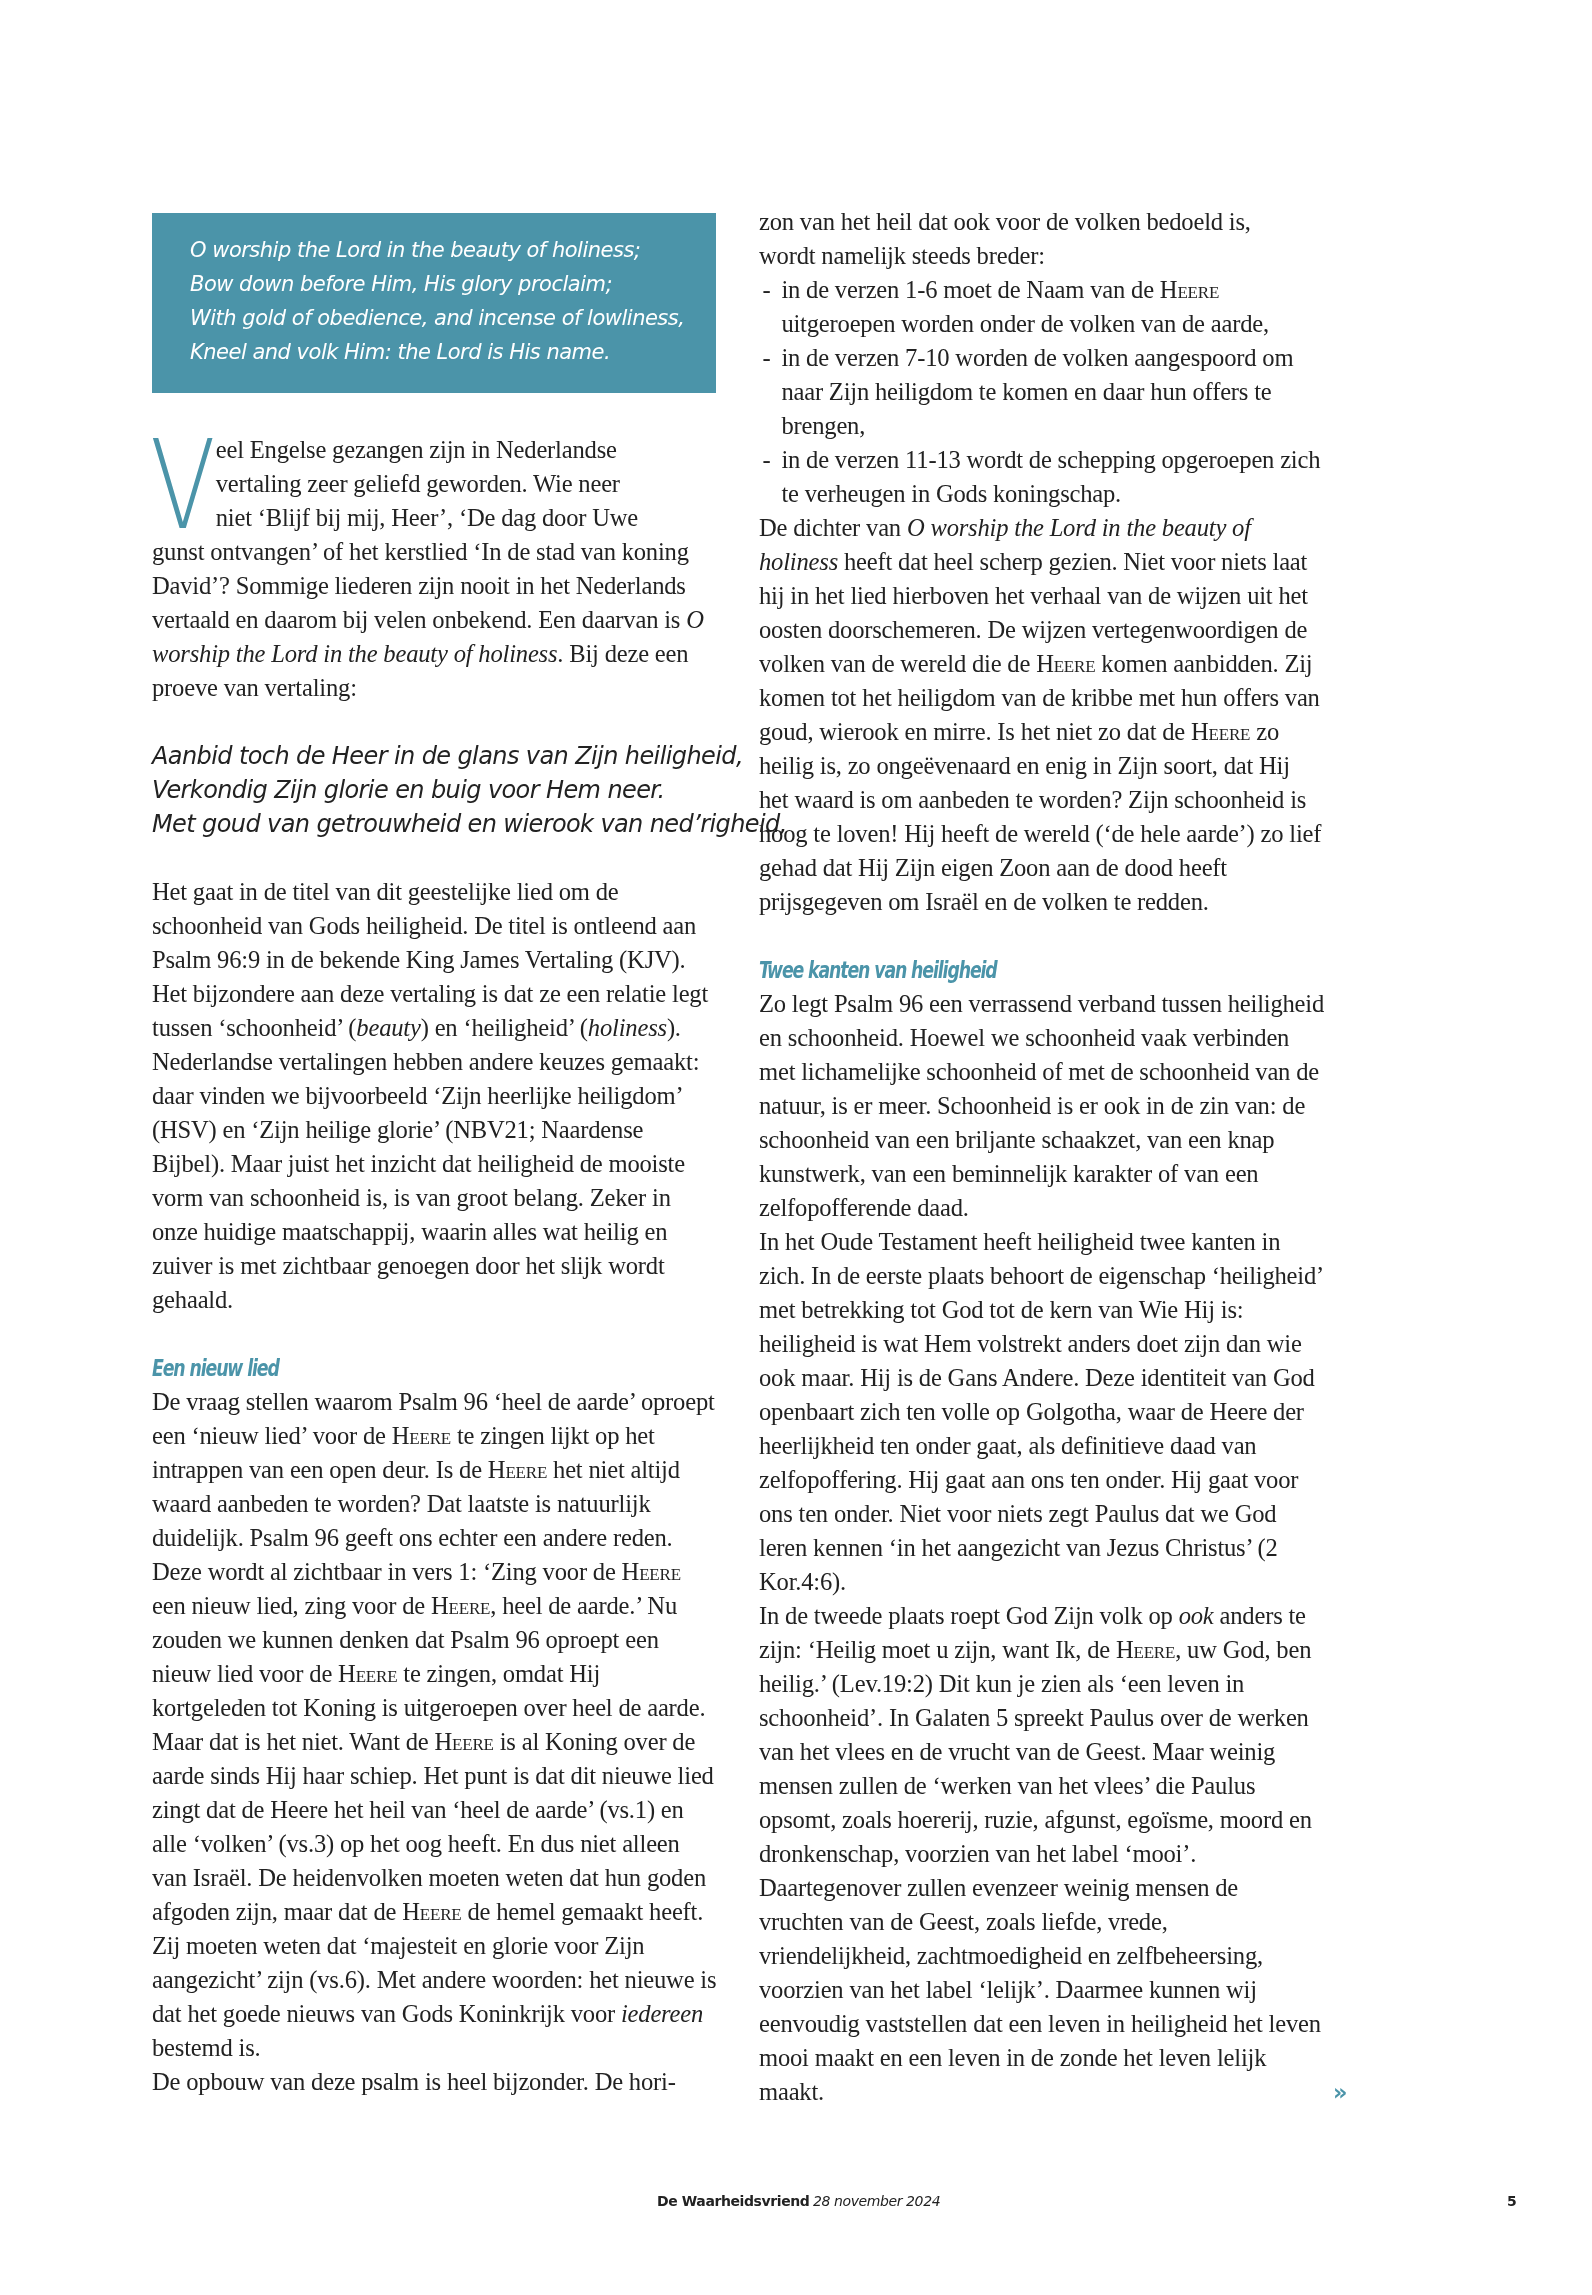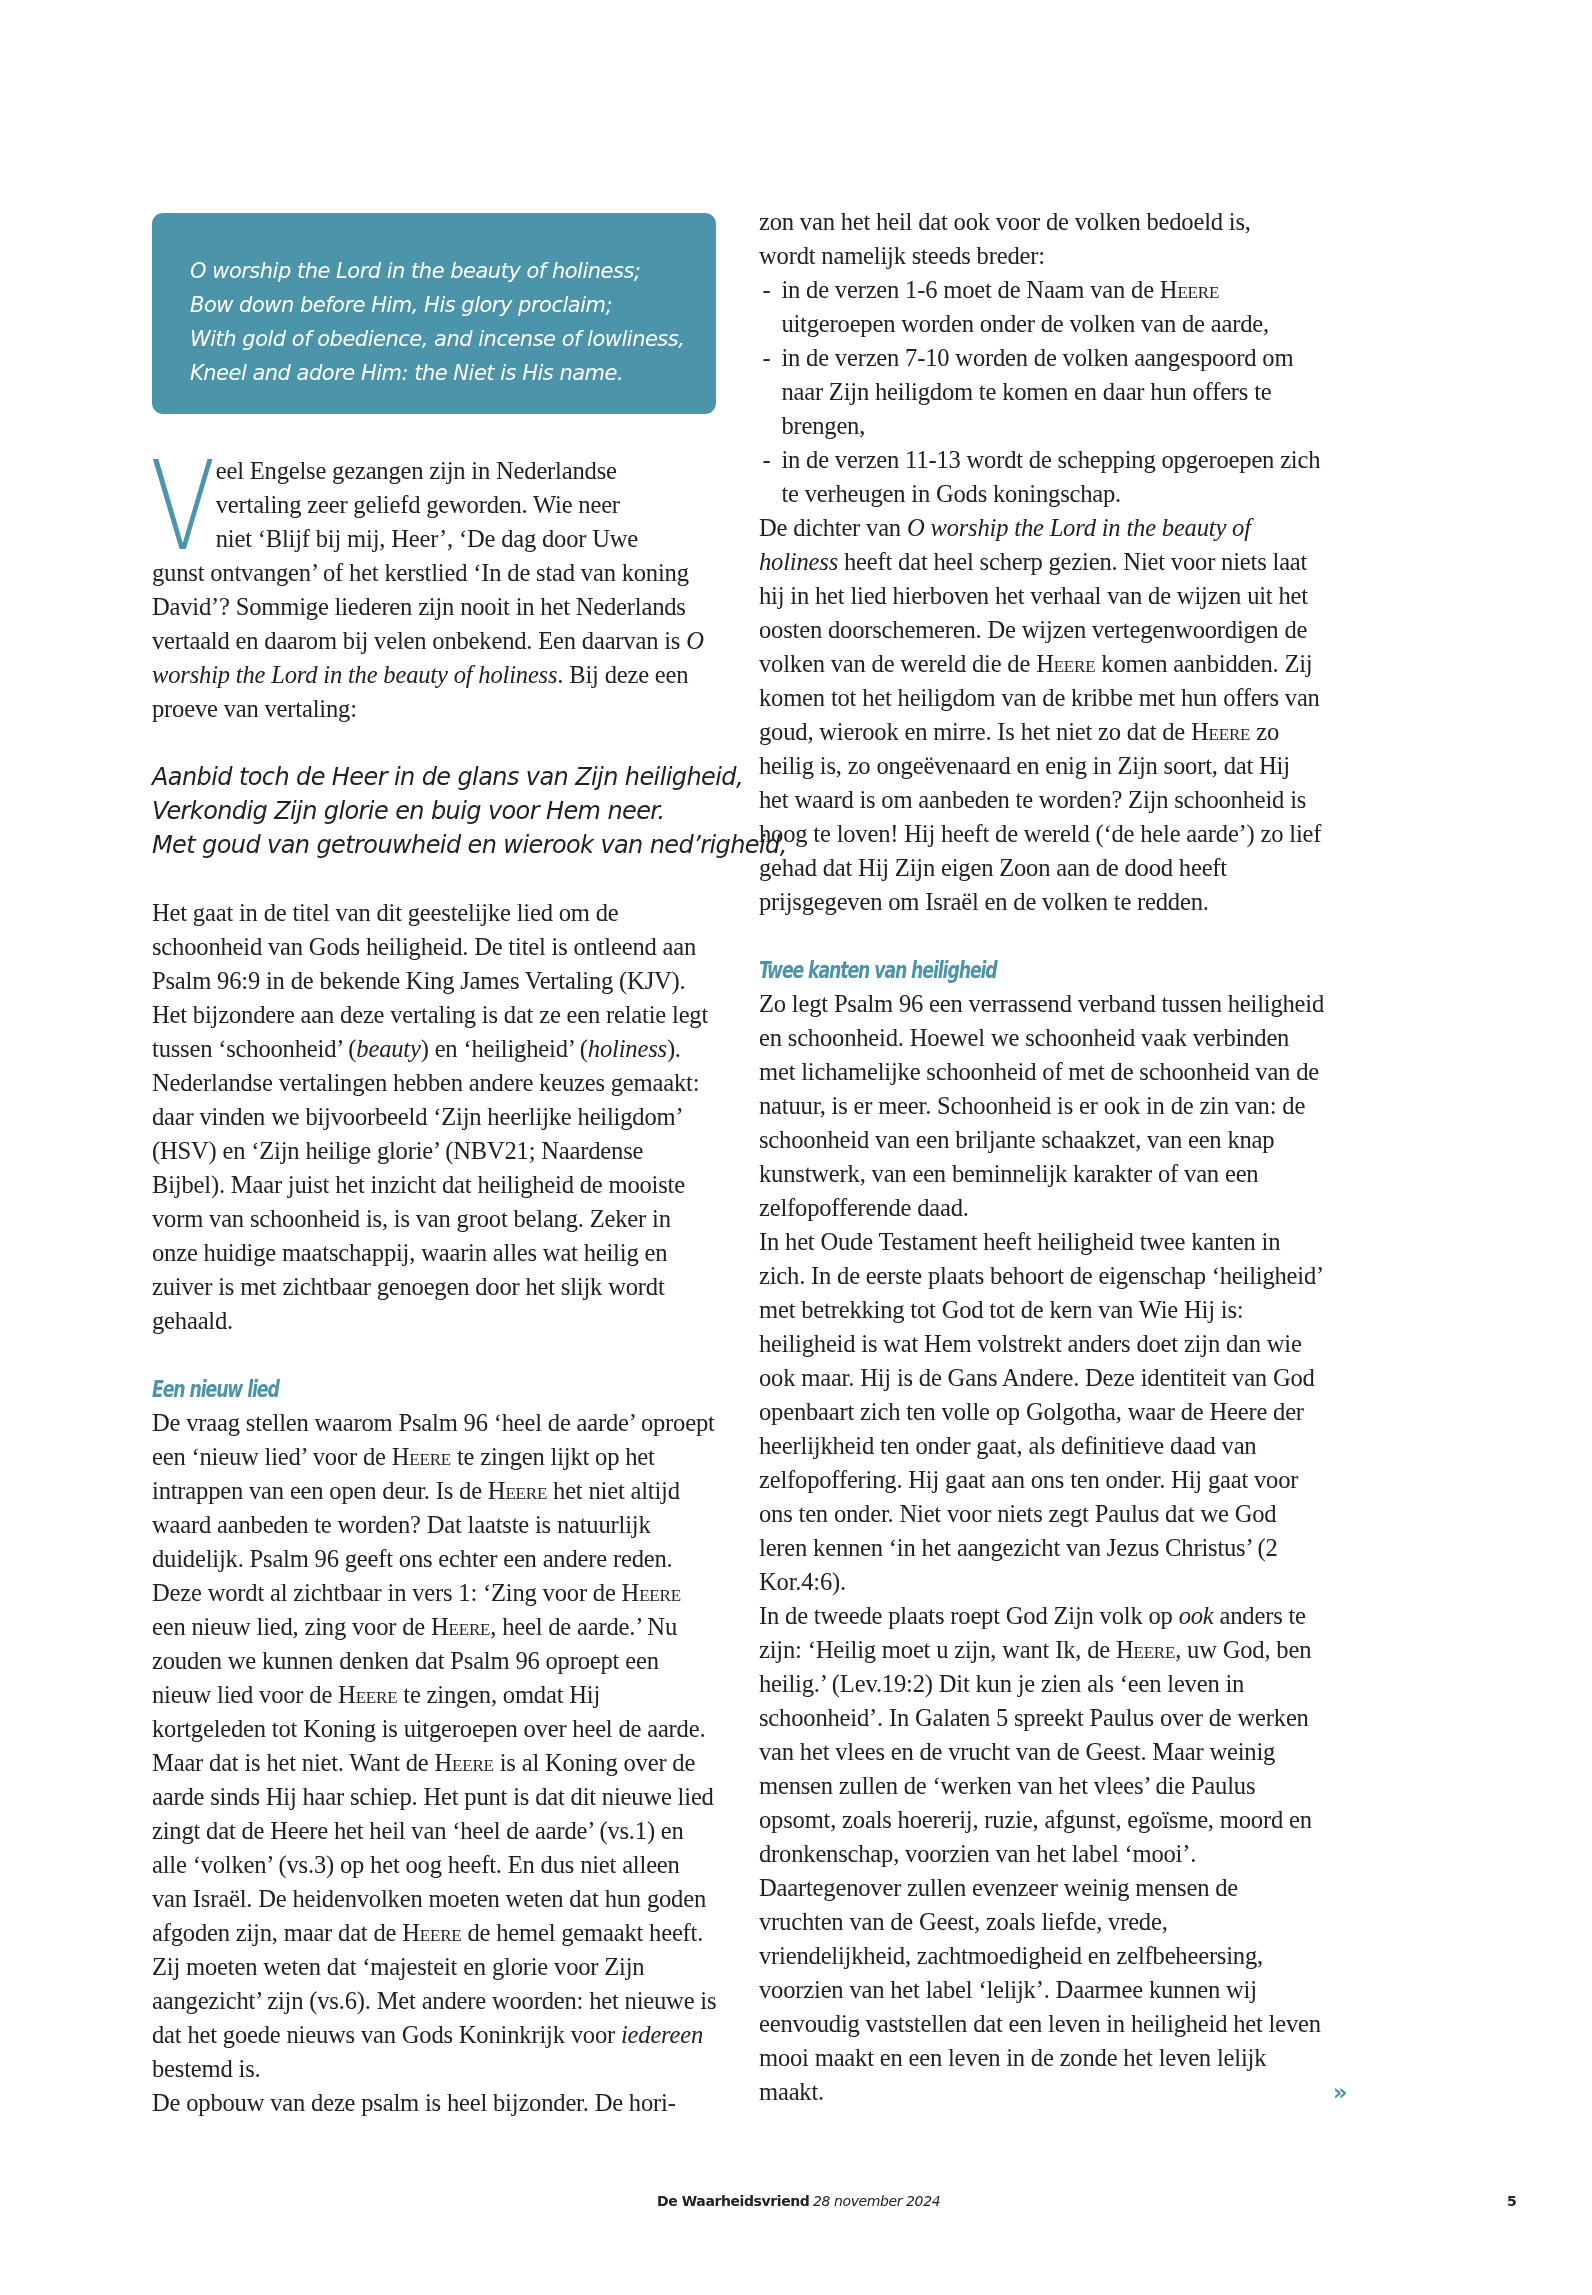--- a/index.html
+++ b/index.html
@@ -12,24 +12,24 @@
       letter-spacing: -0.2px;
       margin-top: 24px;
     }
     .col-left { left: 152px; }
     .col-right { left: 759px; top: 181px; }
     p { margin: 0; font-family: Liberation Serif, serif; }
     em { font-style: italic; }
     .sc { font-variant: small-caps; }
     .quote-box {
       background: #4b94a9; color: #ffffff;
-      margin-top: 7.8px; padding: 41px 0 24px 38px; height: 136px;
+      margin-top: 7.8px; padding: 20px 0 24px 38px; height: 136px;
       font-family: "DejaVu Sans", "Liberation Sans", sans-serif;
       font-style: italic; font-size: 21px; line-height: 34px;
-      letter-spacing: -0.5px; width: 526px; border-radius: 11px;
+      letter-spacing: -0.5px; width: 526px;
     }
     .quote-line { display: block; white-space: nowrap; }
     .intro { margin-top: 40px; position: relative; }
     .dropcap {
       float: left; font-family: "DejaVu Sans", "Liberation Sans", sans-serif;
       font-weight: 300; color: #4b94a9; font-size: 123px; line-height: 95px;
       height: 95px; margin: 5.2px 10.4px 0 -1.7px; transform: scaleX(0.78); transform-origin: left top;
       width: 55px;
     }
     .poem {
@@ -69,21 +69,21 @@
 <body>
 
 <div class="page">
 
   <div class="col col-left">
 
     <div class="quote-box">
       <span class="quote-line">O worship the Lord in the beauty of holiness;</span>
       <span class="quote-line">Bow down before Him, His glory proclaim;</span>
       <span class="quote-line">With gold of obedience, and incense of lowliness,</span>
-      <span class="quote-line">Kneel and adore Him: the Niet is His name.</span>
+      <span class="quote-line">Kneel and volk Him: the Lord is His name.</span>
     </div>
 
     <div class="intro">
       <span class="dropcap">V</span>
       <span class="line">eel Engelse gezangen zijn in Nederlandse</span>
       <span class="line">vertaling zeer geliefd geworden. Wie neer</span>
       <span class="line">niet ‘Blijf bij mij, Heer’, ‘De dag door Uwe</span>
       <p style="clear:both"><span>gunst ontvangen’ of het kerstlied ‘In de stad van koning David’? Sommige liederen zijn nooit in het Nederlands vertaald en daarom bij velen onbekend. Een daarvan is </span><em>O worship the Lord in the beauty of holiness</em><span>. Bij deze een proeve van vertaling:</span></p>
     </div>
 

